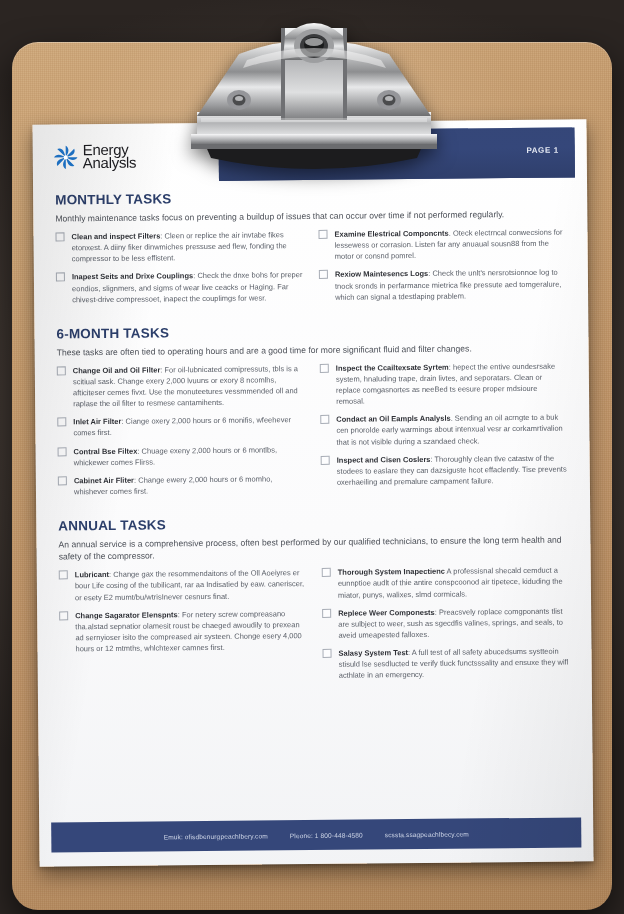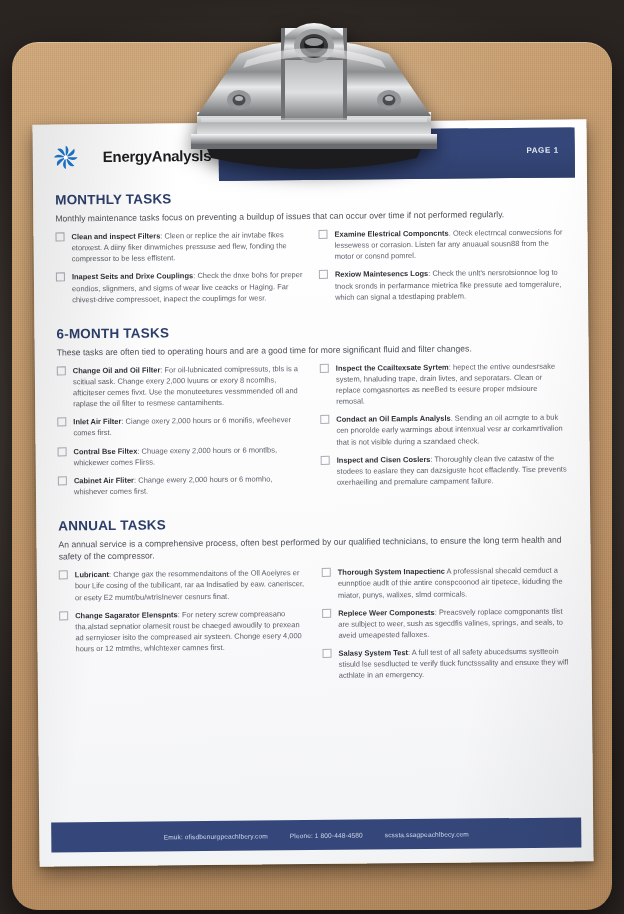--- a/index.html
+++ b/index.html
@@ -87,22 +87,22 @@
     color: #e6eaf4;
     font-size: 8px;
     font-weight: bold;
     letter-spacing: .6px;
   }
 
   
   .logo { display:flex; align-items:center; gap:4px; position:relative; z-index:3; }
   .logo-mark { width: 26px; height: 26px; flex: 0 0 26px; }
   .logo-text {
-    display:flex; flex-direction:row; line-height:.86;
-    font-weight:bold; color:#1c1c20; letter-spacing:-.3px;margin-left:20px;
+    display:flex; flex-direction:column; line-height:.86;
+    font-weight:normal; color:#1c1c20; letter-spacing:-.3px;
   }
   .logo-text .l1 { font-size: 15px; }
   .logo-text .l2 { font-size: 15px; }
 
   
   .sheet-body { padding: 2px 22px 0 22px; }
 
   .section { margin-bottom: 14px; }
   .section-title {
     color: #2c3f6b;

